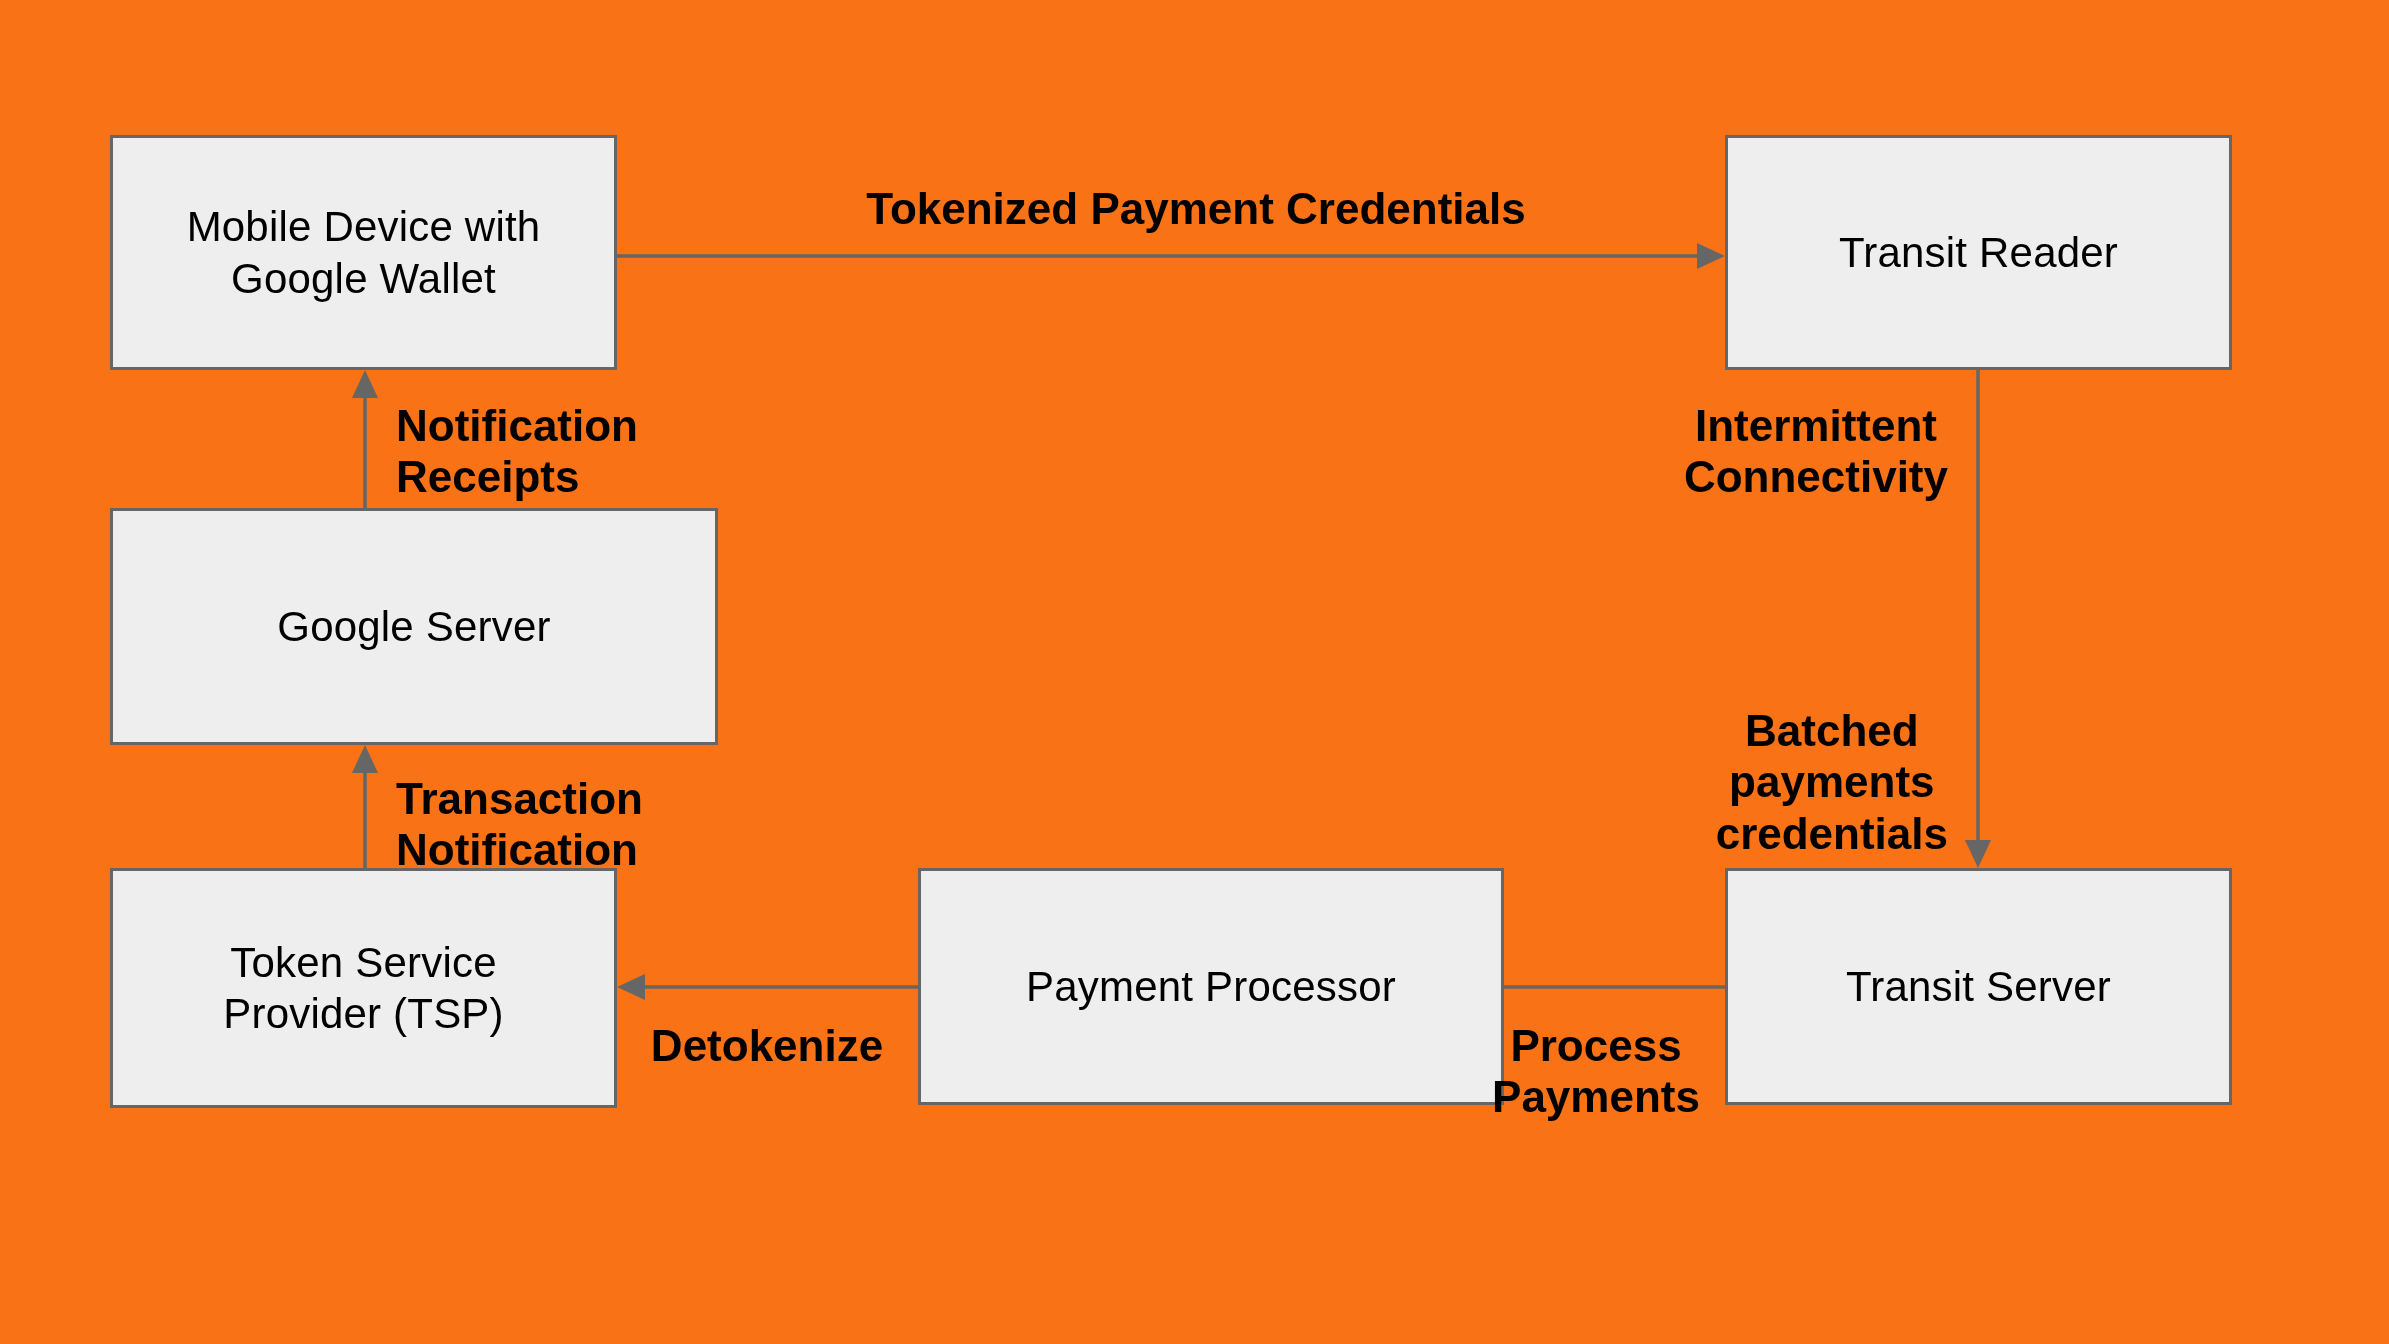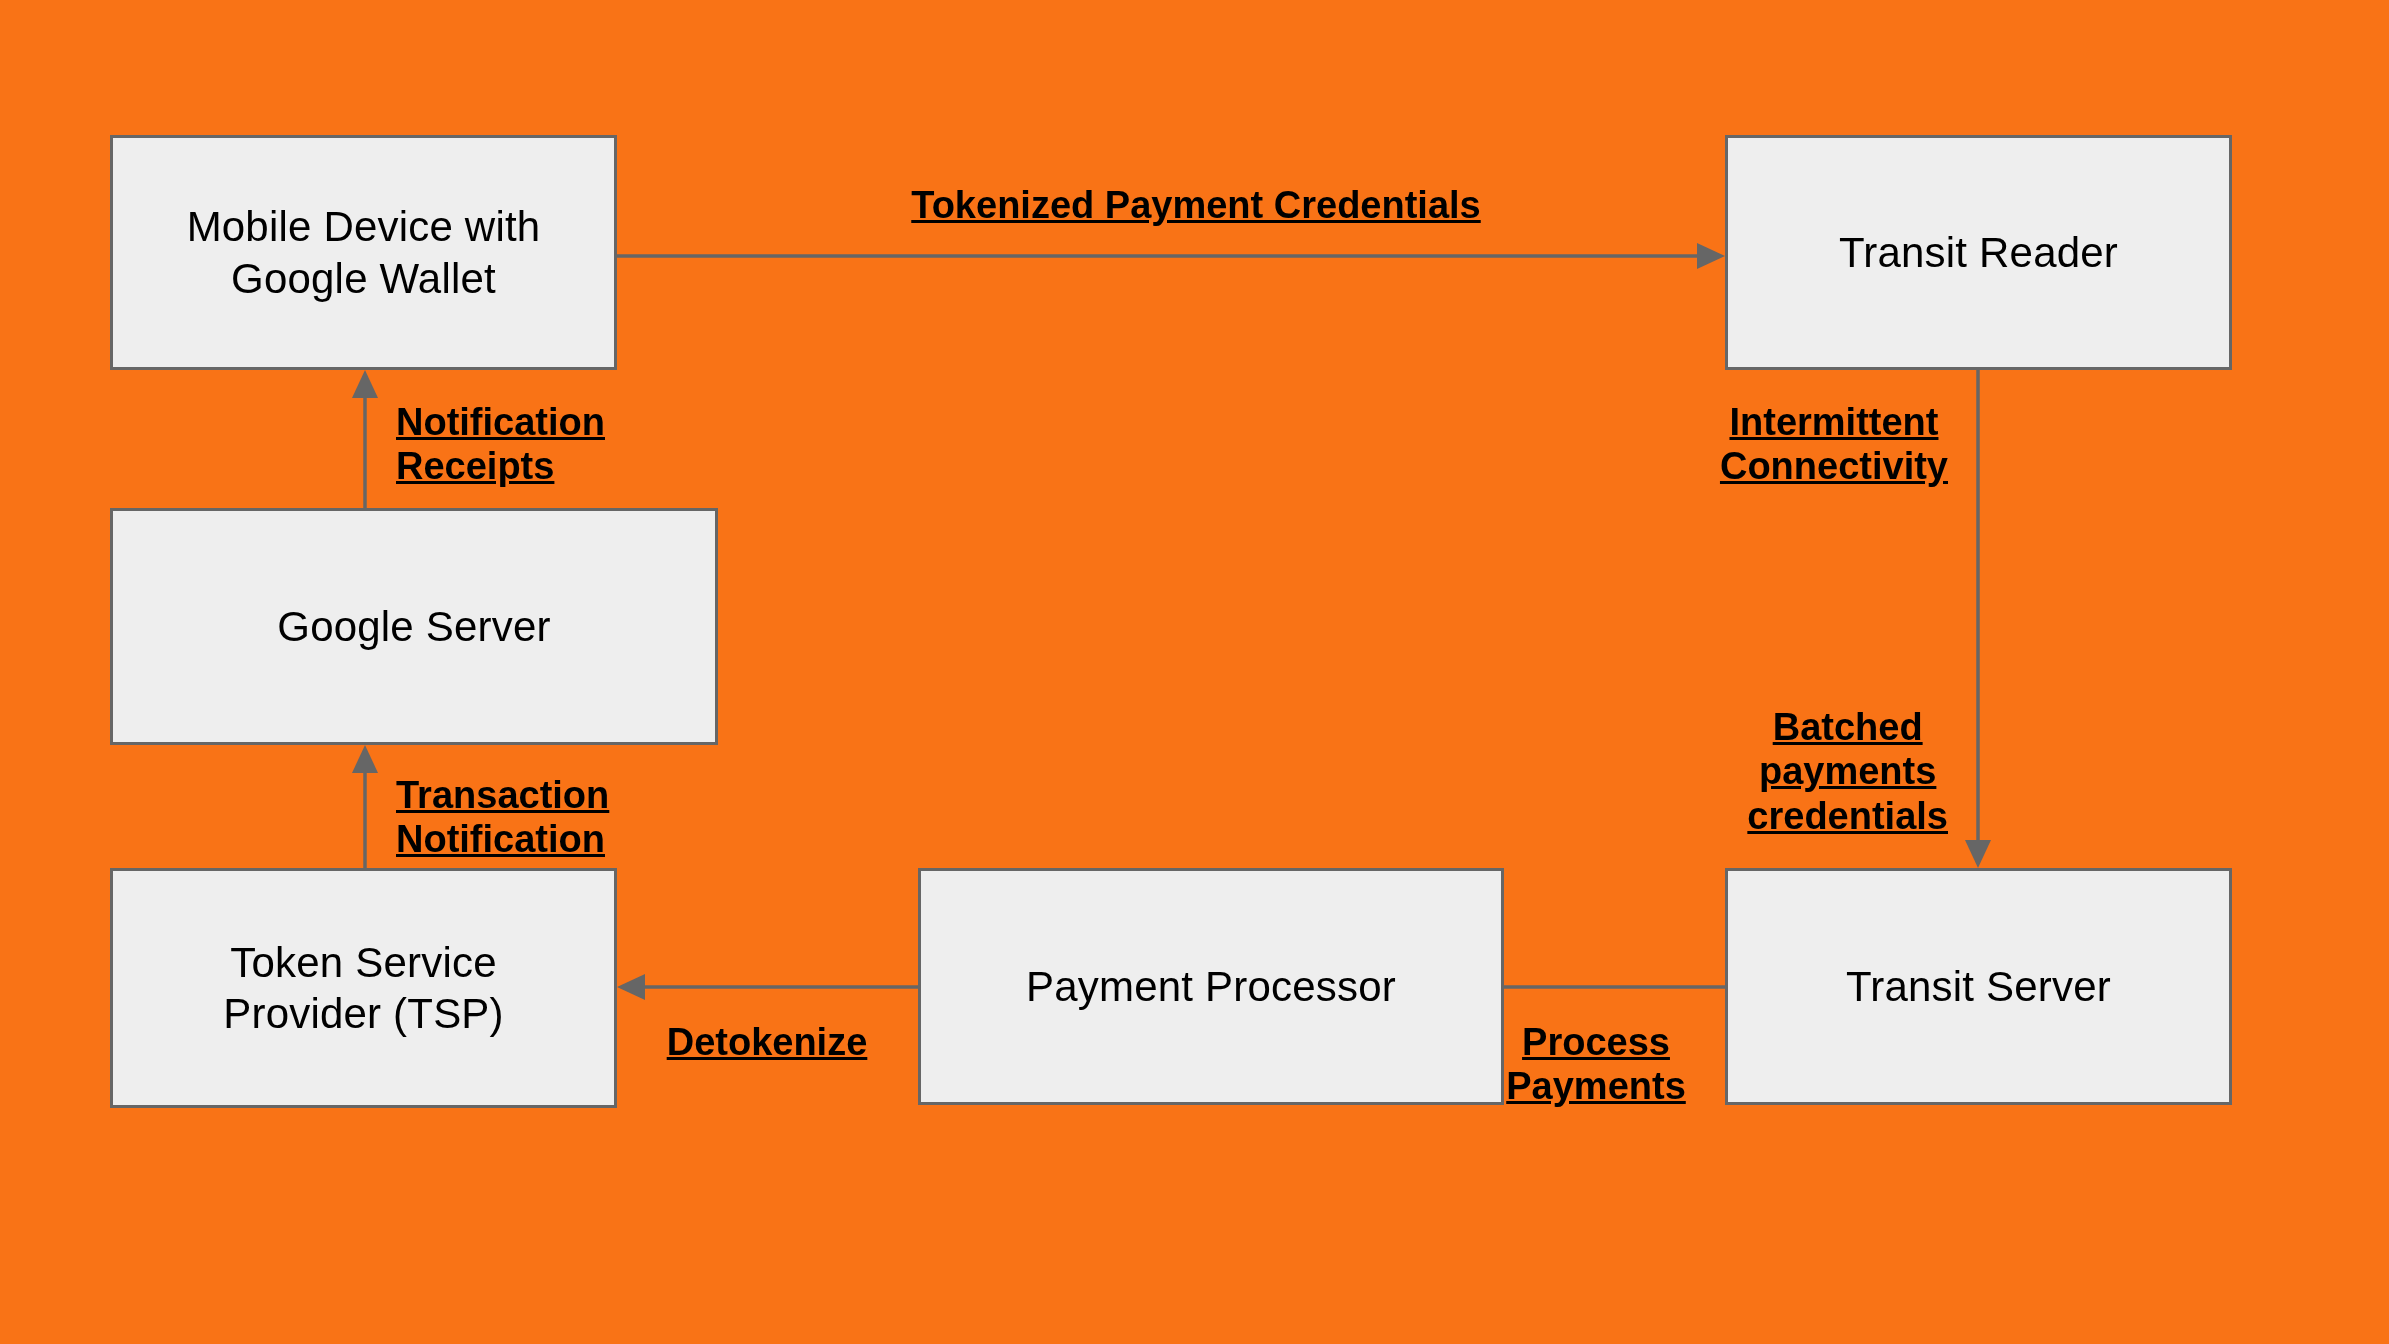--- a/index.html
+++ b/index.html
@@ -30,26 +30,25 @@
   .node-label {
     font-size: 42px;
     font-weight: 400;
     color: #000000;
     line-height: 1.22;
     letter-spacing: 0.2px;
     white-space: pre-line;
   }
   .edge-label {
     position: absolute;
-    font-size: 38px;
+    font-size: 44px;
     font-weight: 700;
     color: #000000;
     line-height: 1.17;
     white-space: pre-line;
-    text-decoration: underline;
   }
   .edge-label.center { text-align: center; transform: translateX(-50%); }
   .edge-label.left   { text-align: left; }
   .edge-label.right  { text-align: center; transform: translateX(-100%); }
   svg.edges {
     position: absolute;
     left: 0;
     top: 0;
     width: 2389px;
     height: 1344px;

